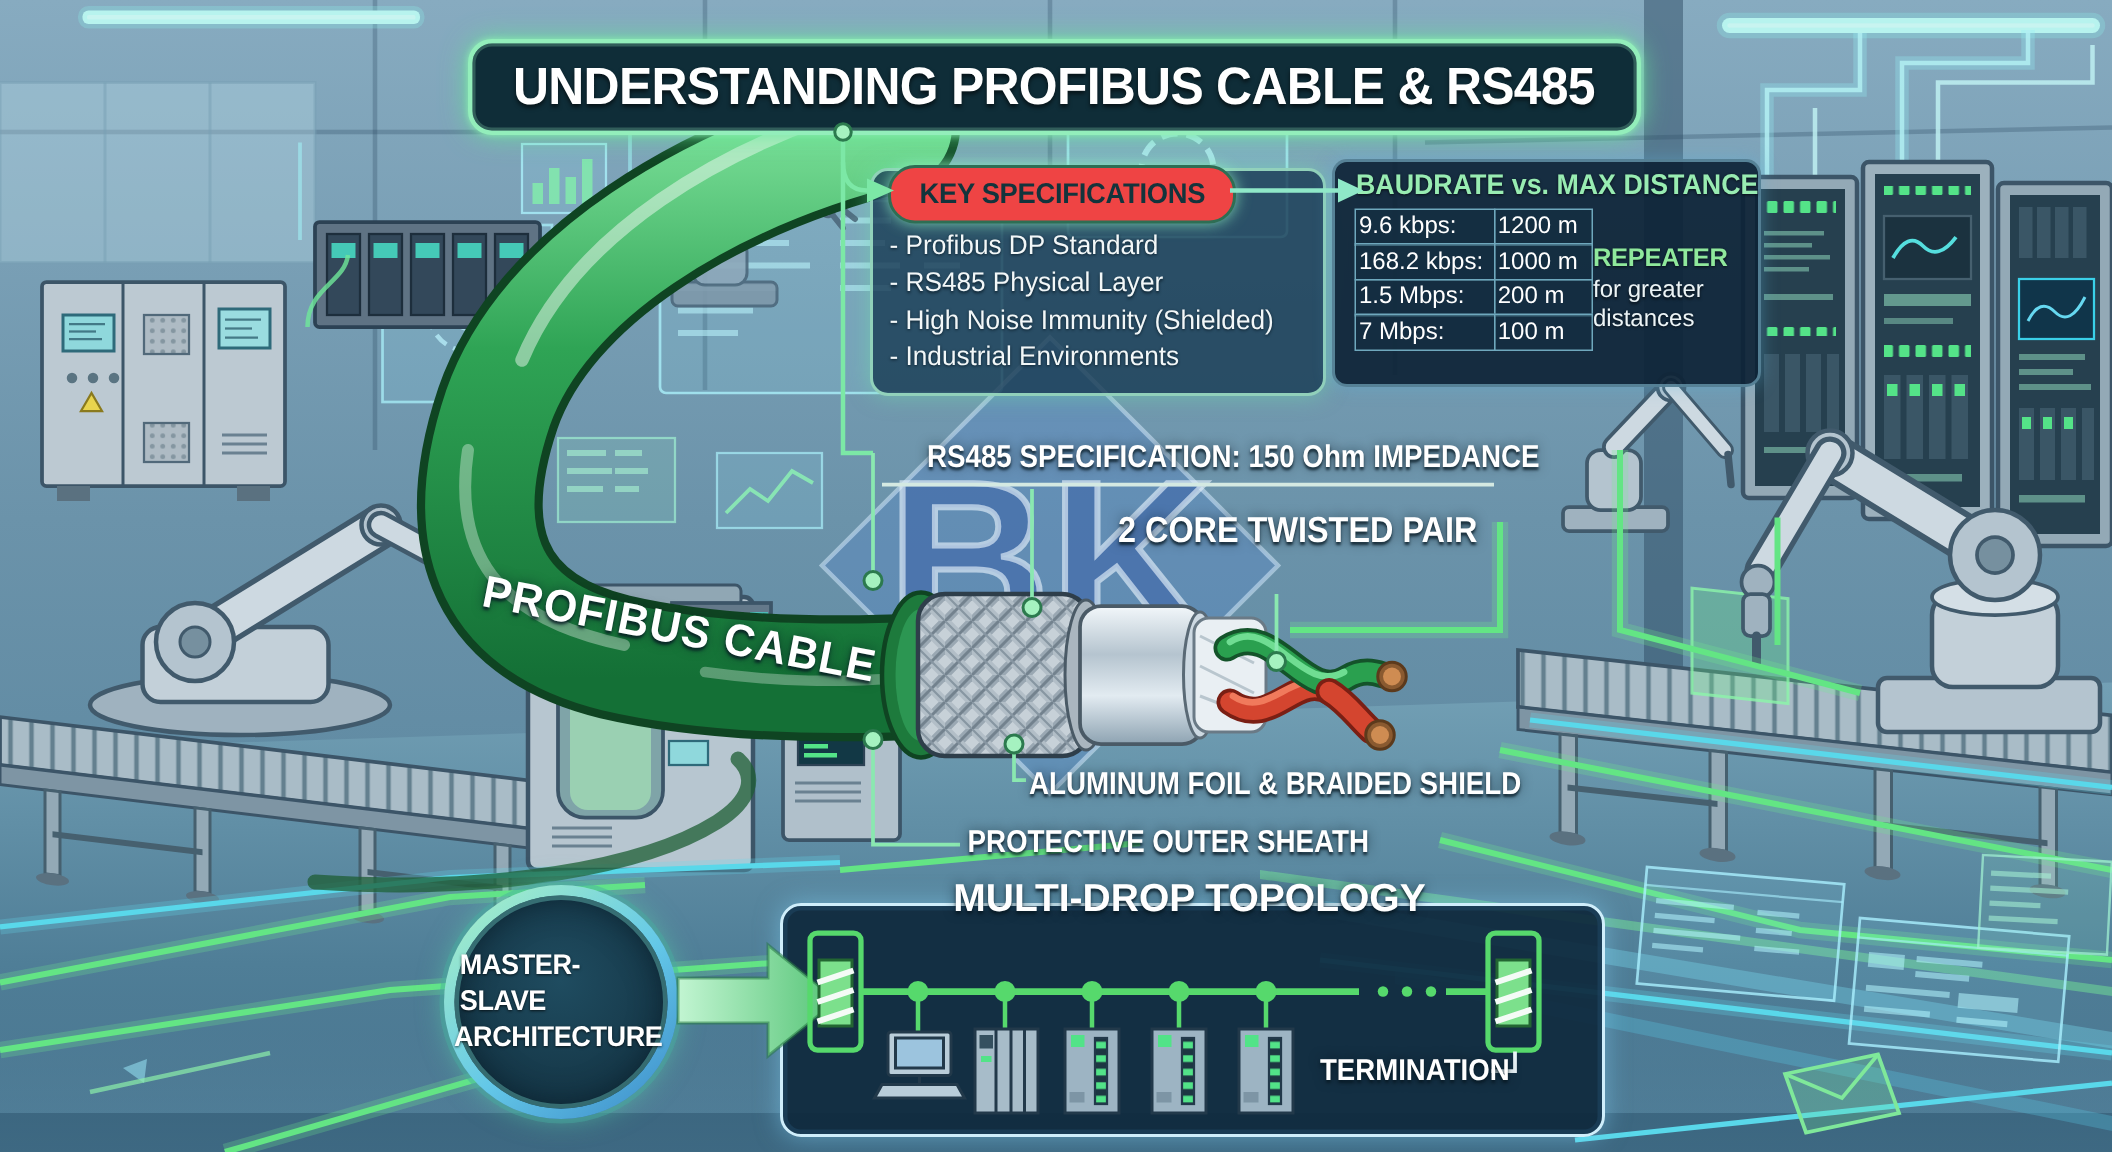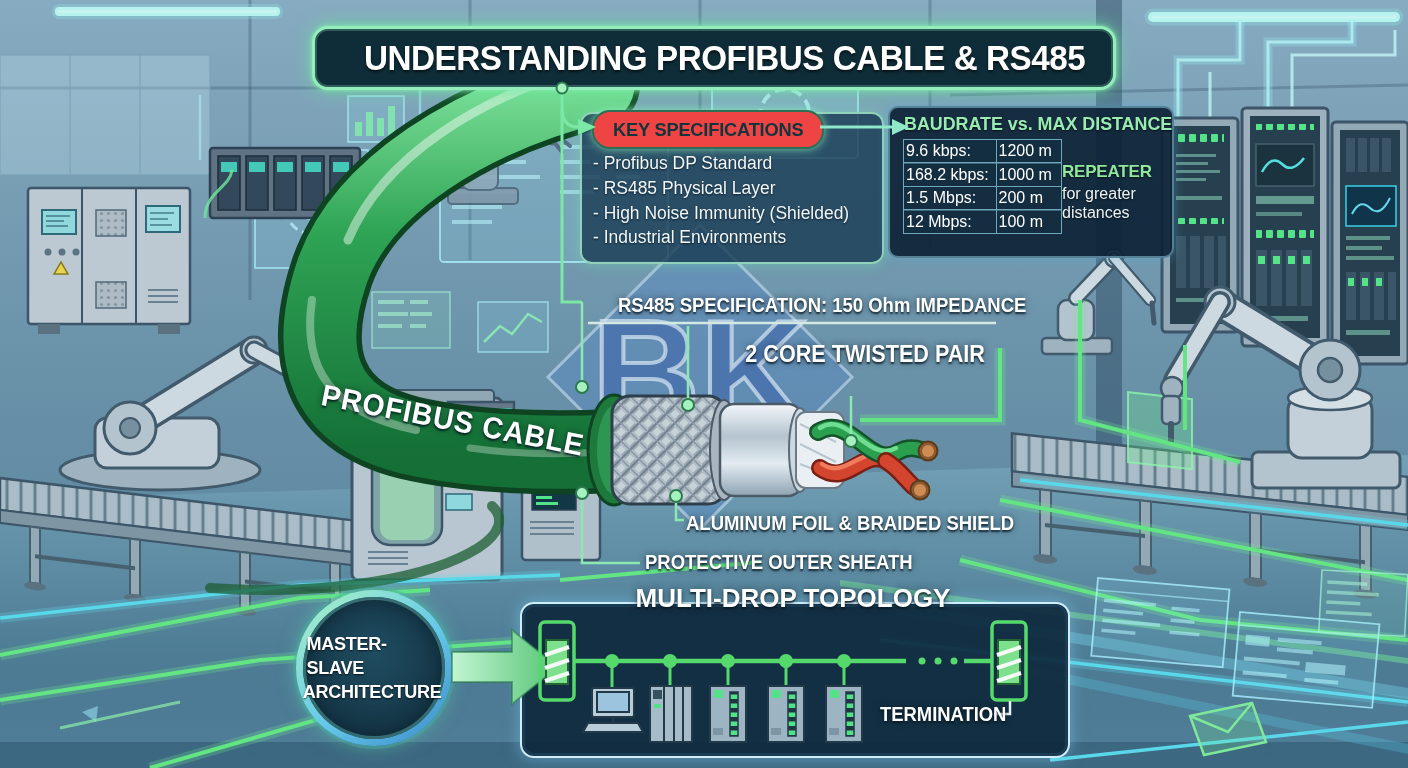--- a/index.html
+++ b/index.html
@@ -6,21 +6,21 @@
   #stage{position:relative;width:1408px;height:768px;overflow:hidden;
          font-family:"Liberation Sans",sans-serif;background:#6b93aa;}
   .abs{position:absolute;}
   svg{display:block;}
   #bg-svg{position:absolute;left:0;top:0;z-index:0;}
   #fg-svg{position:absolute;left:0;top:0;z-index:5;pointer-events:none;}
   
   .title-bar{left:312px;top:26px;width:776px;height:58px;z-index:2;
     background:#0f2d38;border:3px solid #93eebb;border-radius:16px;
     box-shadow:0 0 18px rgba(100,230,150,.85),0 0 4px rgba(170,245,200,.9),inset 0 0 0 2px rgba(150,240,190,.25);
-    display:flex;align-items:center;justify-content:center;padding-left:22px;}
+    display:flex;align-items:center;justify-content:center;}
   .title-text{color:#fff;font-weight:bold;font-size:35px;letter-spacing:-.5px;white-space:nowrap;
     transform:scaleX(.95);text-shadow:0 2px 3px rgba(0,0,0,.6);}
   
   .specs-panel{left:580px;top:112px;width:300px;height:148px;z-index:2;
     background:rgba(24,60,84,.82);border:2px solid rgba(163,232,201,.85);border-radius:12px;
     box-shadow:0 0 14px rgba(110,225,170,.5);}
   .specs-pill{left:592px;top:110px;width:228px;height:35px;z-index:3;
     background:#ef4444;border:2.5px solid #2e6e54;border-radius:18px;
     display:flex;align-items:center;justify-content:center;
     box-shadow:0 0 10px rgba(140,240,190,.8);}
@@ -612,21 +612,21 @@
   </div>
   <div class="brow">
     <div class="bcell rate">168.2 kbps:</div>
     <div class="bcell dist">1000 m</div>
   </div>
   <div class="brow">
     <div class="bcell rate">1.5 Mbps:</div>
     <div class="bcell dist">200 m</div>
   </div>
   <div class="brow">
-    <div class="bcell rate">12 Mbps:</div>
+    <div class="bcell rate">7 Mbps:</div>
     <div class="bcell dist">100 m</div>
   </div>
 </div>
 <div class="abs baud-note">
   <div class="nt">REPEATER</div>
   <div class="nb">for greater distances</div>
 </div>
 
 <div class="abs lbl rs485-label">
   <span class="cond">RS485 SPECIFICATION: 150 Ohm IMPEDANCE</span>

